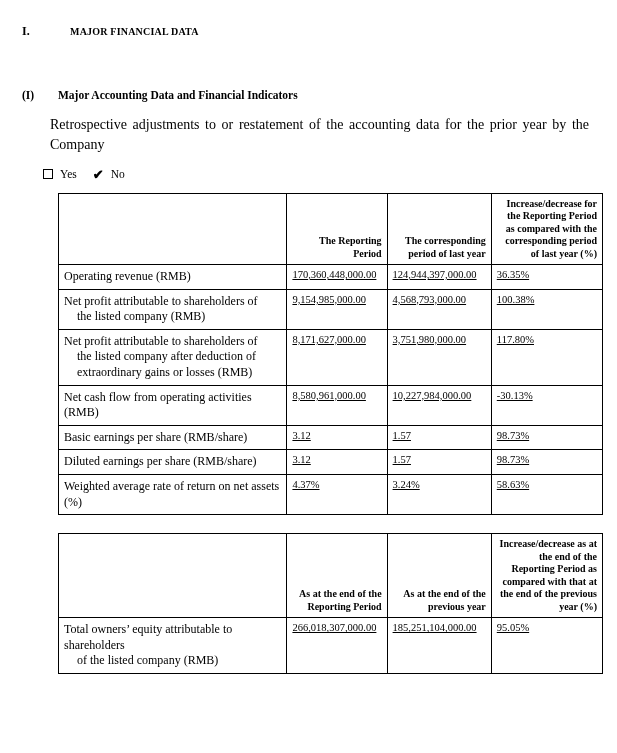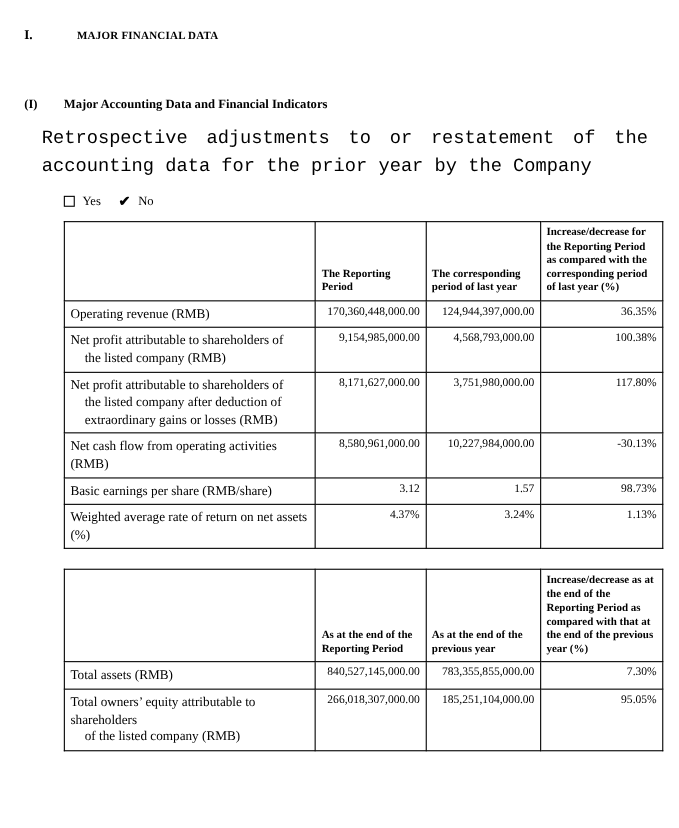--- a/index.html
+++ b/index.html
@@ -48,30 +48,29 @@
     flex: 0 0 36px;
     font-weight: bold;
     font-size: 11.5px;
   }
   .subheading-text {
     font-weight: bold;
     font-size: 11.5px;
     margin-top: 32px;
   }
   .body-para {
-    margin-left: 16px;
+    margin-left: 28px;
     margin-right: 6px;
-    font-size: 17px;
+    font-size: 14px;
     line-height: 1.45;
     margin-bottom: 12px;
     text-align: justify;
-    font-family: Liberation Mono, monospace;
   }
   .choice-row {
-    margin-left: 36px;
+    margin-left: 21px;
     font-size: 11.5px;
     margin-bottom: 12px;
     display: flex;
     align-items: center;
     gap: 4px;
   }
   .checkbox-empty {
     display: inline-block;
     width: 8px;
     height: 8px;
@@ -94,38 +93,39 @@
     table-layout: fixed;
     font-size: 10.5px;
   }
   table.fin td, table.fin th {
     border: 1px solid #000;
     padding: 4px 5px;
     vertical-align: top;
   }
   table.fin thead th {
     font-weight: bold;
-    text-align: left;
+    text-align: right;
     vertical-align: bottom;
     line-height: 1.25;
     font-size: 10px;
   }
   .col-label { width: 228px; }
   .col-a { width: 100px; }
   .col-b { width: 104px; }
   .col-c { width: 111px; }
   .lbl {
     text-align: left;
     line-height: 1.3;
     font-size: 12px;
   }
   .num {
-    text-align: right;
+    text-align: left;
     font-size: 10.5px;
     vertical-align: bottom;
+    text-decoration: underline;
   }
   .indent1 { padding-left: 13px; display: block; }
   .indent2 { padding-left: 13px; display: block; font-family: Liberation Serif, serif; }
   .tbl-gap { height: 18px; }
 </style>
 </head>
 <body>
 
 <div class="page">
 
@@ -202,25 +202,33 @@
       <tr>
         <td class="lbl">
           <span>Basic earnings per share (RMB/share)</span>
         </td>
         <td class="num">3.12</td>
         <td class="num">1.57</td>
         <td class="num">98.73%</td>
       </tr>
       <tr>
         <td class="lbl">
+          <span>Diluted earnings per share (RMB/share)</span>
+        </td>
+        <td class="num">3.12</td>
+        <td class="num">1.57</td>
+        <td class="num">98.73%</td>
+      </tr>
+      <tr>
+        <td class="lbl">
           <span>Weighted average rate of return on net assets (%)</span>
         </td>
         <td class="num">4.37%</td>
         <td class="num">3.24%</td>
-        <td class="num">1.13%</td>
+        <td class="num">58.63%</td>
       </tr>
     </tbody>
   </table>
 
   <div class="tbl-gap"></div>
 
   <table class="fin">
     <colgroup>
       <col class="col-label">
         <col class="col-a">
@@ -231,28 +239,20 @@
       <tr class="spacer-head">
         <th></th>
         <th>As at the end of the Reporting Period</th>
         <th>As at the end of the previous year</th>
         <th>Increase/decrease as at the end of the Reporting Period as compared with that at the end of the previous year (%)</th>
       </tr>
     </thead>
     <tbody>
       <tr>
         <td class="lbl">
-          <span>Total assets (RMB)</span>
-        </td>
-        <td class="num">840,527,145,000.00</td>
-        <td class="num">783,355,855,000.00</td>
-        <td class="num">7.30%</td>
-      </tr>
-      <tr>
-        <td class="lbl">
           <span>Total owners’ equity attributable to shareholders</span>
           <span class="indent1">of the listed company (RMB)</span>
         </td>
         <td class="num">266,018,307,000.00</td>
         <td class="num">185,251,104,000.00</td>
         <td class="num">95.05%</td>
       </tr>
     </tbody>
   </table>
 

